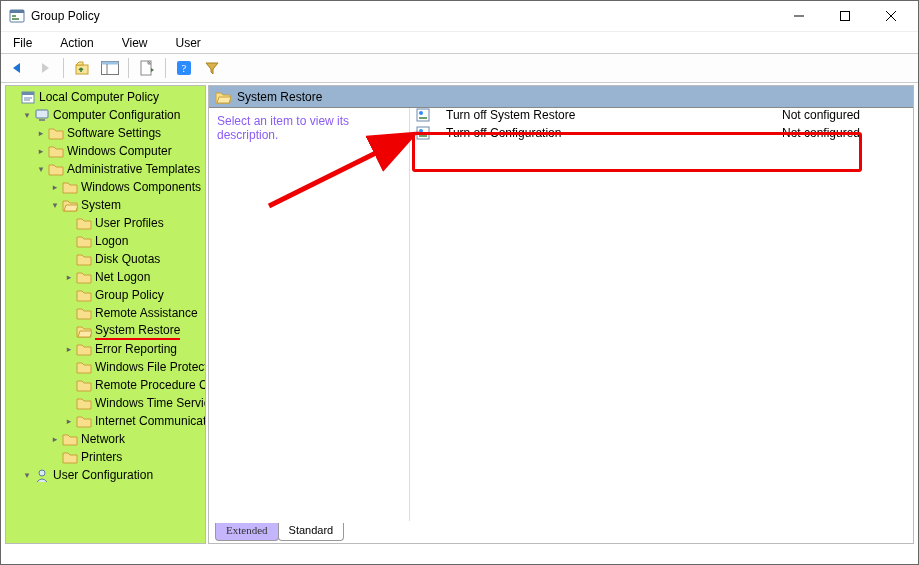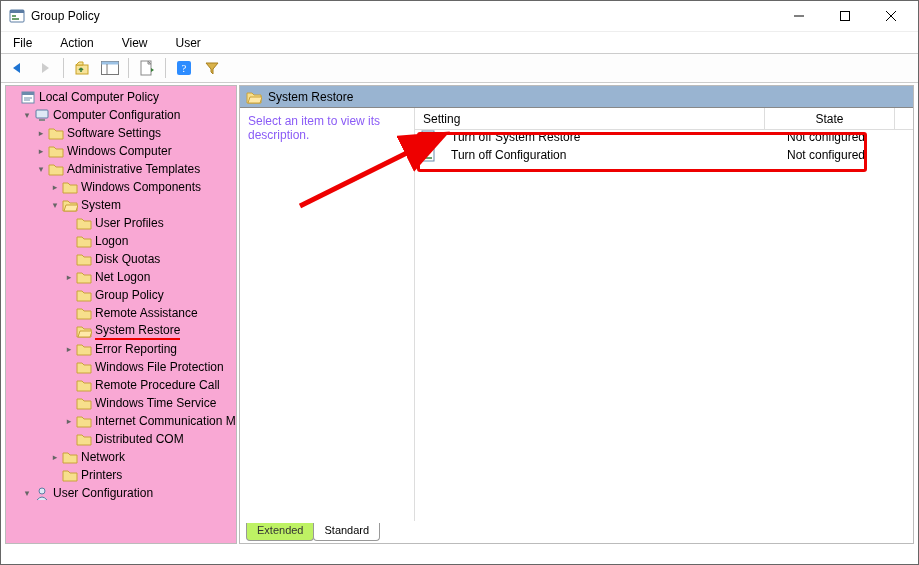--- a/index.html
+++ b/index.html
@@ -63,24 +63,24 @@
   }
   .tool-sep { width:1px; height:20px; background:#ccc; margin:0 2px; }
   .tool-btn.disabled { opacity:0.4; }
   
   .main {
     position:absolute;
     top: 82px; left:0; right:0; bottom:18px;
     display:flex;
   }
   .tree-pane {
-    width: 232px;
+    width: 201px;
     border: 1px solid #bbb;
     margin: 2px 1px 2px 4px;
-    background:#f9a8d4;
+    background:#bef264;
     overflow-x:hidden;
     overflow-y:auto;
     position:relative;
   }
   .tree-pane::-webkit-scrollbar { width:16px; }
   .tree-pane::-webkit-scrollbar-track { background:#f0f0f0; }
   .tree-pane::-webkit-scrollbar-thumb { background:#c0c0c0; border:1px solid #aaa; }
   .content-pane {
     flex:1;
     border: 1px solid #bbb;
@@ -168,22 +168,23 @@
   .tab {
     border:1px solid #999;
     border-top:none;
     padding:1px 10px 0 10px;
     background:#fff;
     position:relative;
     border-radius:0 0 4px 4px;
     margin-right:-1px;
   }
   .tab.inactive {
-    background:#bef264;
+    background:#c4b5fd;
     color:#333;
+    font-family:Liberation Serif, serif;
   }
   .tab.active {
     background:#fff;
     z-index:2;
     font-weight:normal;
   }
   
   .callout {
     position:absolute;
     border:3px solid #e00;
@@ -458,28 +459,20 @@
       </div>
       <div class="tree-row" style="padding-left:56px">
         <span class="tw">▸</span>
         <span class="fold">
             <svg width="16" height="14">
               <path d="M1 3 L6 3 L8 5 L15 5 L15 13 L1 13 Z" fill="#f7df8c" stroke="#caa23a"></path>
             </svg>
           </span>
         <span class="lbl">Internet Communication Management</span>
       </div>
-      <div class="tree-row" style="padding-left:70px">
-        <span class="fold">
-            <svg width="16" height="14">
-              <path d="M1 3 L6 3 L8 5 L15 5 L15 13 L1 13 Z" fill="#f7df8c" stroke="#caa23a"></path>
-            </svg>
-          </span>
-        <span class="lbl">Distributed COM</span>
-      </div>
 
       <div class="tree-row" style="padding-left:42px">
         <span class="tw">▸</span>
         <span class="fold">
             <svg width="16" height="14">
               <path d="M1 3 L6 3 L8 5 L15 5 L15 13 L1 13 Z" fill="#f7df8c" stroke="#caa23a"></path>
             </svg>
           </span>
         <span class="lbl">Network</span>
       </div>
@@ -514,24 +507,20 @@
           </svg>
       </span>
       <span class="title">System Restore</span>
     </div>
 
     <div class="content-body">
       <div class="desc-col">
         <span>Select an item to view its description.</span>
       </div>
       <div class="list-col">
-        <div class="list-head">
-          <div class="col col-setting">Setting</div>
-          <div class="col col-state">State</div>
-        </div>
         <div class="list-rows">
           <div class="list-row">
             <span class="ic">
               <svg width="14" height="14">
                   <rect x="1" y="1" width="12" height="12" fill="#fff" stroke="#6b8aab"></rect>
                   <circle cx="5" cy="5" r="2" fill="#2d8cff"></circle>
                   <rect x="3" y="9" width="8" height="2" fill="#6da06d"></rect>
                 </svg>
             </span>
             <span class="setting">Turn off System Restore</span>

